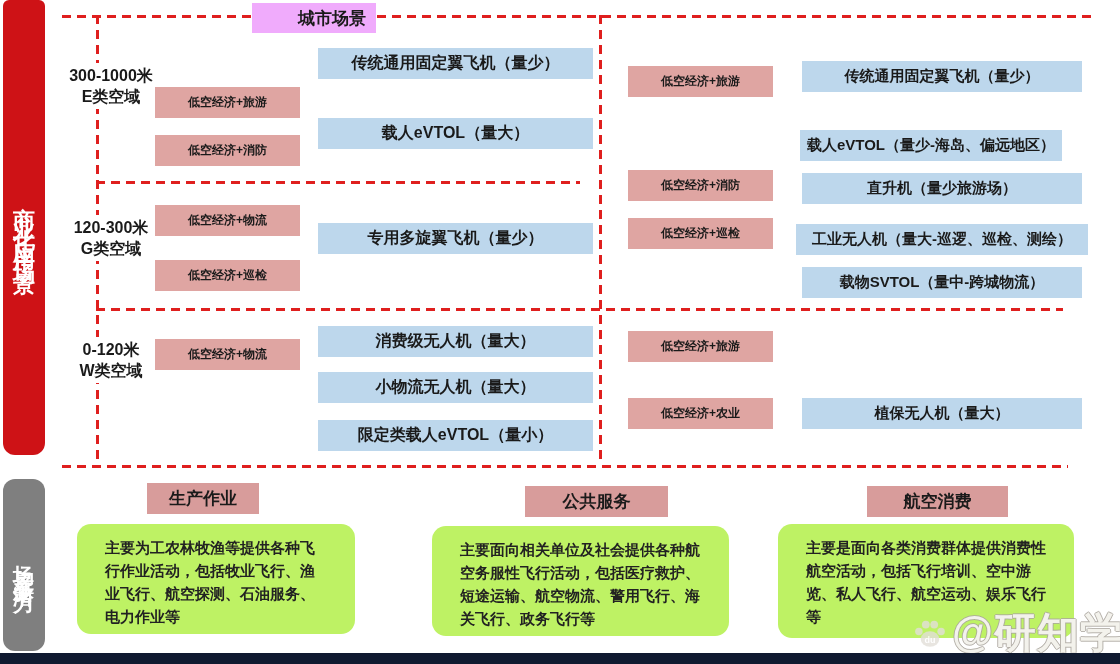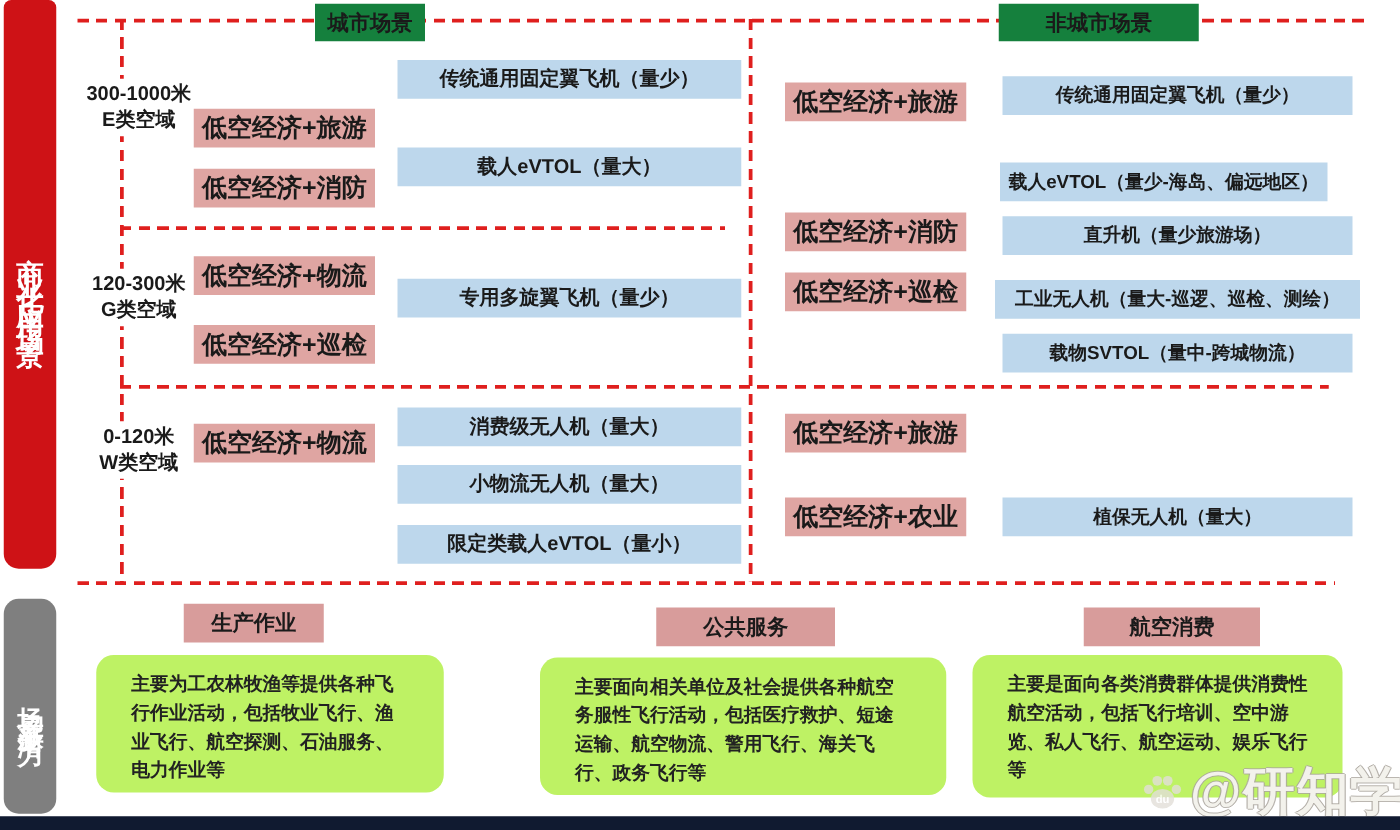--- a/index.html
+++ b/index.html
@@ -14,33 +14,33 @@
   .rail-text{
     writing-mode:vertical-rl;text-orientation:upright;color:#ffffff;font-weight:bold;
     font-size:22px;letter-spacing:11px;line-height:1;white-space:nowrap;
   }
   .rail-gray .rail-text{font-size:21px;letter-spacing:7px;}
   
   .dash-h{position:absolute;height:3px;background:repeating-linear-gradient(90deg,#df1f1e 0 9px,transparent 9px 15px);}
   .dash-v{position:absolute;width:3px;background:repeating-linear-gradient(180deg,#df1f1e 0 9px,transparent 9px 15px);}
   
   .scene-hdr{
-    position:absolute;background:#15803d;display:flex;align-items:center;justify-content:center;
-    font-weight:bold;font-size:17px;height:30px;
+    position:absolute;background:#f0abfc;display:flex;align-items:center;justify-content:center;
+    font-weight:bold;font-size:17px;height:30px;padding-left:36px;
   }
   
   .alt{
     position:absolute;background:#ffffff;text-align:center;font-weight:bold;font-size:16px;
     line-height:21px;padding:2px 0;
   }
   .alt span{display:block;}
   
   .tag{
     position:absolute;width:145px;height:31px;background:#dfa5a2;
-    display:flex;align-items:center;justify-content:center;font-weight:bold;font-size:20px;
+    display:flex;align-items:center;justify-content:center;font-weight:bold;font-size:12px;
   }
   
   .craft{
     position:absolute;height:31px;background:#bdd7ec;
     display:flex;align-items:center;justify-content:center;font-weight:bold;font-size:16px;white-space:nowrap;
   }
   .craft.narrowfont{font-size:15px;}
   
   .cat-hdr{
     position:absolute;height:31px;background:#d89c9b;
@@ -76,21 +76,20 @@
   <div class="dash-h" style="left:62px;top:465px;width:1006px;"></div>
 
   <div class="rail rail-red">
     <span class="rail-text">商业化应用场景</span>
   </div>
   <div class="rail rail-gray">
     <span class="rail-text">场景新潜力</span>
   </div>
 
   <div class="scene-hdr" style="left:252px;top:3px;width:88px;">城市场景</div>
-  <div class="scene-hdr" style="left:799px;top:3px;width:160px;">非城市场景</div>
 
   <div class="alt" style="left:58px;top:63px;width:106px;">
     <span>300-1000米</span>
     <span>E类空域</span>
   </div>
   <div class="alt" style="left:58px;top:215px;width:106px;">
     <span>120-300米</span>
     <span>G类空域</span>
   </div>
   <div class="alt" style="left:58px;top:337px;width:106px;">
@@ -122,21 +121,21 @@
   <div class="craft narrowfont" style="left:802px;top:173px;width:280px;">直升机（量少旅游场）</div>
   <div class="craft narrowfont" style="left:796px;top:224px;width:292px;">工业无人机（量大-巡逻、巡检、测绘）</div>
   <div class="craft narrowfont" style="left:802px;top:267px;width:280px;">载物SVTOL（量中-跨城物流）</div>
   <div class="craft narrowfont" style="left:802px;top:398px;width:280px;">植保无人机（量大）</div>
 
   <div class="cat-hdr" style="left:147px;top:483px;width:112px;">生产作业</div>
   <div class="cat-hdr" style="left:525px;top:486px;width:143px;">公共服务</div>
   <div class="cat-hdr" style="left:867px;top:486px;width:141px;">航空消费</div>
 
   <div class="panel" style="left:77px;top:524px;width:278px;height:110px;">主要为工农林牧渔等提供各种飞行作业活动，包括牧业飞行、渔业飞行、航空探测、石油服务、电力作业等</div>
-  <div class="panel" style="left:432px;top:526px;width:325px;height:110px;">主要面向相关单位及社会提供各种航空务服性飞行活动，包括医疗救护、短途运输、航空物流、警用飞行、海关飞行、政务飞行等</div>
+  <div class="panel" style="left:432px;top:526px;width:297px;height:110px;">主要面向相关单位及社会提供各种航空务服性飞行活动，包括医疗救护、短途运输、航空物流、警用飞行、海关飞行、政务飞行等</div>
   <div class="panel" style="left:778px;top:524px;width:296px;height:114px;">主要是面向各类消费群体提供消费性航空活动，包括飞行培训、空中游览、私人飞行、航空运动、娱乐飞行等</div>
 
   <div class="watermark">
     <svg class="wm-icon" viewBox="0 0 24 24">
       <ellipse cx="12" cy="16" rx="6.2" ry="5.2" fill="rgba(225,222,216,0.95)"></ellipse>
       <circle cx="4.6" cy="11" r="2.5" fill="rgba(225,222,216,0.95)"></circle>
       <circle cx="9.2" cy="6.4" r="2.6" fill="rgba(225,222,216,0.95)"></circle>
       <circle cx="14.8" cy="6.4" r="2.6" fill="rgba(225,222,216,0.95)"></circle>
       <circle cx="19.4" cy="11" r="2.5" fill="rgba(225,222,216,0.95)"></circle>
       <text x="12" y="18.4" font-size="6" font-weight="bold" text-anchor="middle" fill="#ffffff">du</text>

